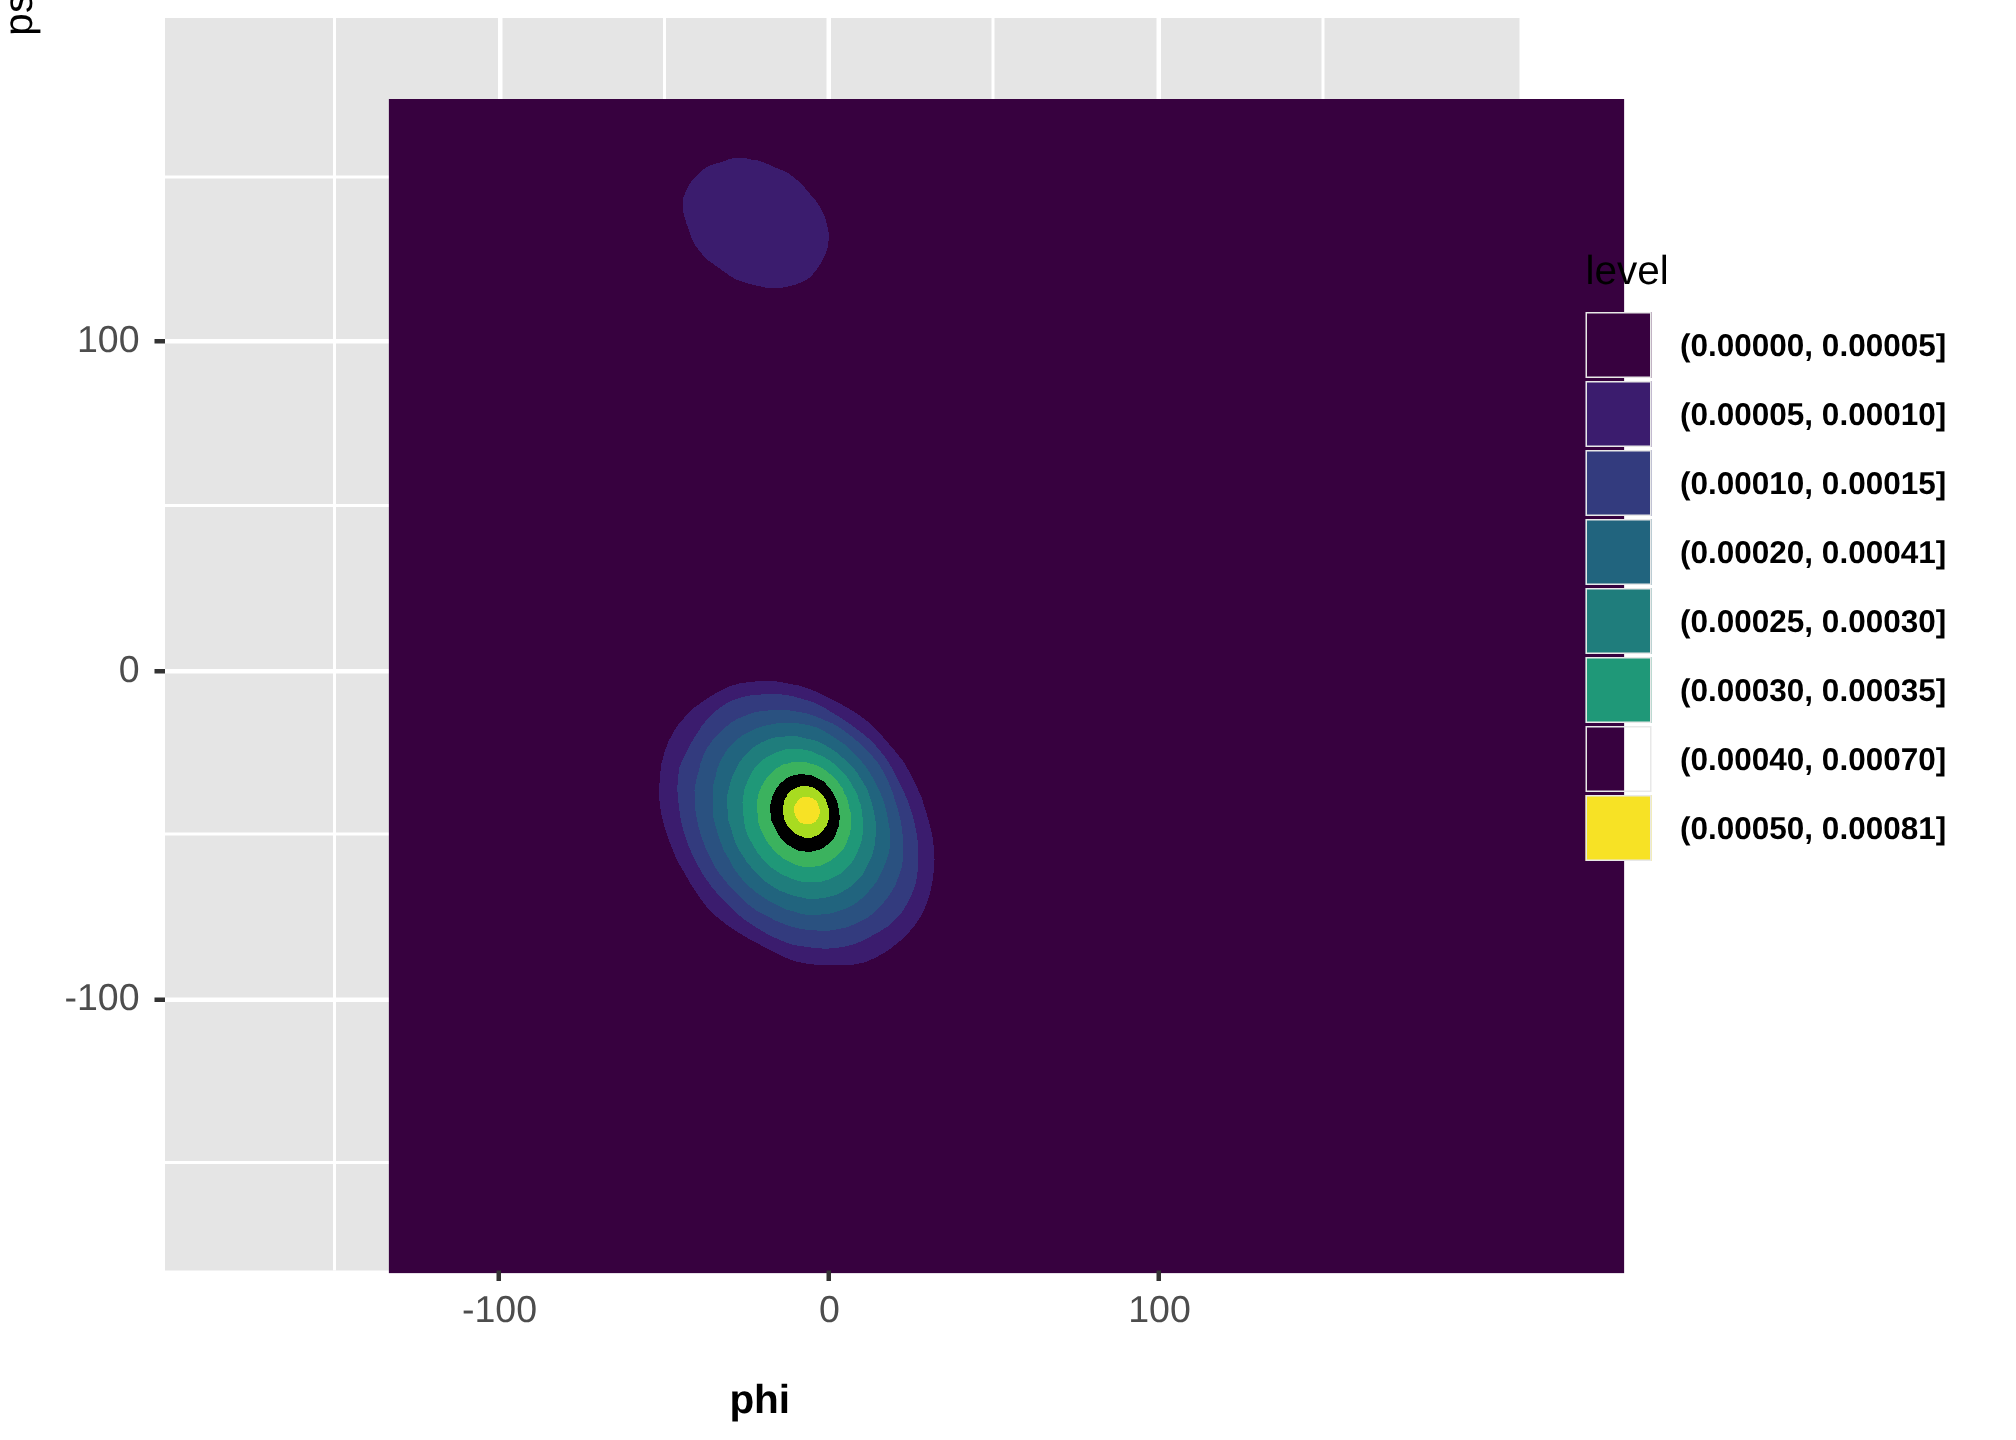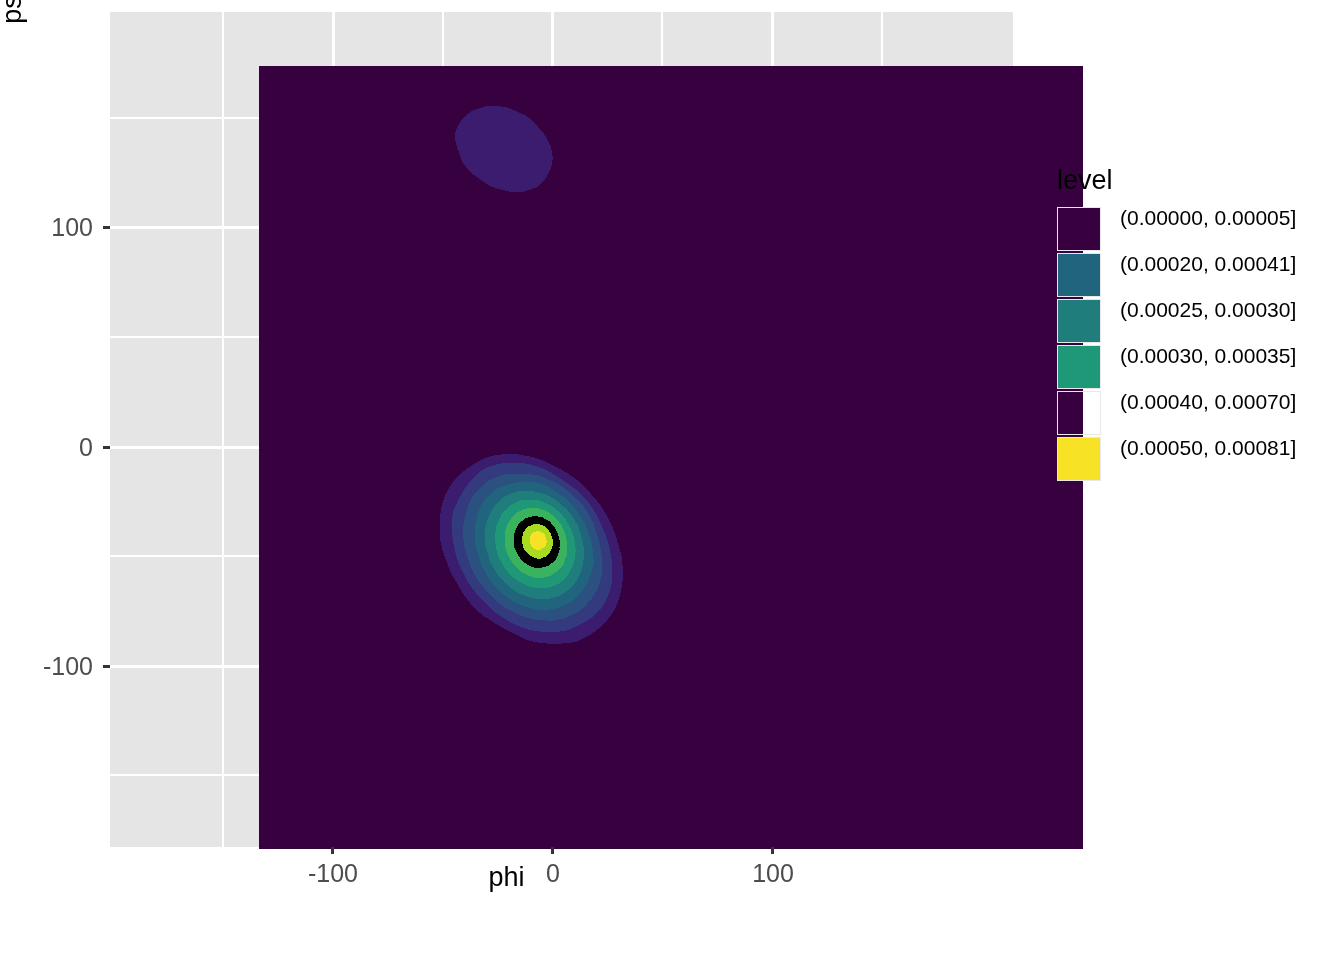--- a/index.html
+++ b/index.html
@@ -75,24 +75,25 @@
     transform: translateX(-50%);
     text-align: center;
   }
 
   .axis-title {
     position: absolute;
     font-size: 27px;
     color: #000000;
   }
   #axis-title-x {
-    top: 862px;
+    top: 918px;
     left: 0;
     width: 1013px;
     text-align: center;
+    font-weight: bold;
   }
   #axis-title-y {
     left: 0px;
     top: 0px;
     width: 835px;
     height: 40px;
     transform: rotate(-90deg) translate(-424px, -3px);
     transform-origin: 0 0;
     text-align: center;
   }
@@ -105,21 +106,23 @@
     width: 290px;
   }
   .legend-title {
     font-size: 27px;
     color: #000000;
     margin: 0 12px 12px 4px;
     line-height: 30px;
   }
   .legend-row {
     display: flex;
+    align-items: center;
     height: 46px;
+    font-weight: bold;
   }
   .legend-swatch {
     width: 44px;
     height: 44px;
     flex: 0 0 44px;
     margin-left: 4px;
     box-sizing: border-box;
     border: 1px solid #e8e8e8;
   }
   .legend-label {
@@ -192,20 +195,28 @@
   <div class="axis-title" id="axis-title-x">phi</div>
 
   <div class="legend">
     <div class="legend-title">level</div>
     <div id="legend-rows">
         <div class="legend-row">
           <div class="legend-swatch" style="background: rgb(55, 1, 63);"></div>
           <div class="legend-label">(0.00000, 0.00005]</div>
         </div>
         <div class="legend-row">
+          <div class="legend-swatch" style="background: rgb(59, 28, 110);"></div>
+          <div class="legend-label">(0.00005, 0.00010]</div>
+        </div>
+        <div class="legend-row">
+          <div class="legend-swatch" style="background: rgb(51, 59, 126);"></div>
+          <div class="legend-label">(0.00010, 0.00015]</div>
+        </div>
+        <div class="legend-row">
           <div class="legend-swatch" style="background: rgb(33, 100, 126);"></div>
           <div class="legend-label">(0.00020, 0.00041]</div>
         </div>
         <div class="legend-row">
           <div class="legend-swatch" style="background: rgb(31, 125, 124);"></div>
           <div class="legend-label">(0.00025, 0.00030]</div>
         </div>
         <div class="legend-row">
           <div class="legend-swatch" style="background: rgb(31, 152, 120);"></div>
           <div class="legend-label">(0.00030, 0.00035]</div>

